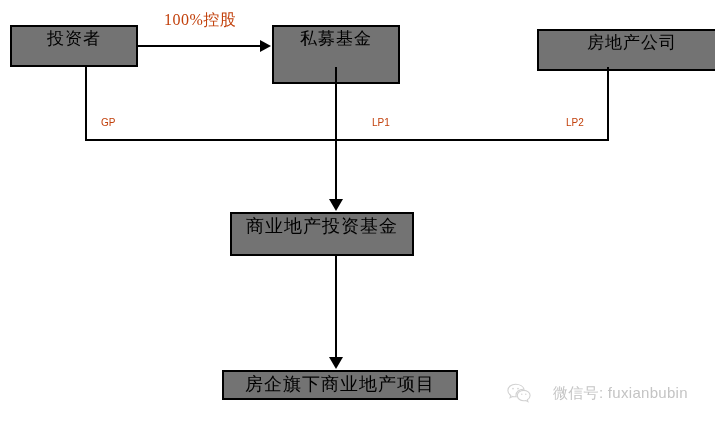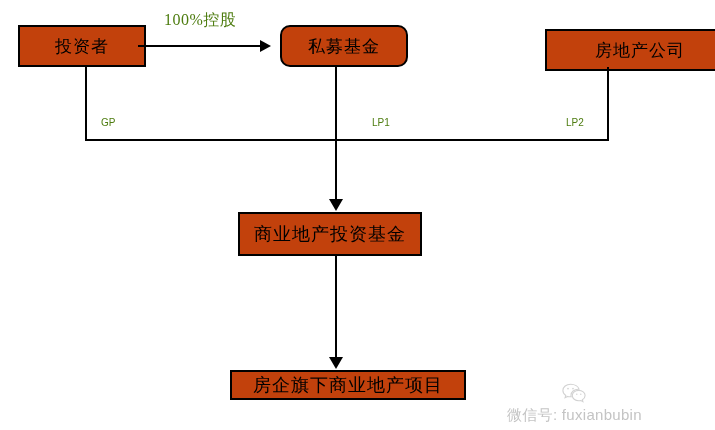--- a/index.html
+++ b/index.html
@@ -14,32 +14,30 @@
     background: #ffffff;
     overflow: hidden;
     font-family: "Liberation Serif", "DejaVu Serif", serif;
   }
 
   
   .node {
     position: absolute;
     box-sizing: border-box;
     border: 2px solid #000000;
-    background: #c2410c;
+    background: #737373;
     display: flex;
-    align-items: center;
     justify-content: center;
     color: #000000;
     font-family: "Liberation Serif", "DejaVu Serif", serif;
     letter-spacing: 1px;
     white-space: nowrap;
-    margin-left: 8px;
   }
   #node-investor   { left: 10px;  top: 25px;  width: 128px; height: 42px; font-size: 17px; }
-  #node-pefund     { left: 272px; top: 25px;  width: 128px; height: 42px; font-size: 17px; border-radius: 10px; }
+  #node-pefund     { left: 272px; top: 25px;  width: 128px; height: 59px; font-size: 17px; }
   #node-realestate { left: 537px; top: 29px;  width: 190px; height: 42px; font-size: 17px; }
   #node-crefund    { left: 230px; top: 212px; width: 184px; height: 44px; font-size: 18px; }
   #node-project    { left: 222px; top: 370px; width: 236px; height: 30px; font-size: 18px; }
 
   
   .seg {
     position: absolute;
     background: #000000;
   }
   .seg-h { height: 2px; }
@@ -57,21 +55,21 @@
     position: absolute;
     width: 0; height: 0;
     border-left: 7px solid transparent;
     border-right: 7px solid transparent;
     border-top: 12px solid #000000;
   }
 
   
   .edge-label {
     position: absolute;
-    color: #4d7c0f;
+    color: #c2410c;
     white-space: nowrap;
     text-align: right;
   }
   #label-control {
     left: 164px;
     top: 10px;
     font-size: 16px;
     font-family: "Liberation Serif", "DejaVu Serif", serif;
     letter-spacing: 0.5px;
   }
@@ -83,26 +81,25 @@
   #label-lp1 { left: 336px; top: 117px; margin-left: 36px; }
   #label-lp2 { left: 566px; top: 117px; }
 
   
   #watermark {
     position: absolute;
     left: 507px;
     top: 383px;
     display: flex;
     align-items: center;
-    gap: 2px;
+    gap: 22px;
     color: #c9c9c9;
     font-size: 15px;
     font-family: "Liberation Sans", "DejaVu Sans", sans-serif;
     white-space: nowrap;
-    flex-direction: column;
   }
   #watermark .wm-text { color: #c4c4c4; letter-spacing: 0.3px; }
   #wechat-icon { display: block; }
 </style>
 </head>
 <body>
 
 <div id="canvas">
 
   <div class="node" id="node-investor">

